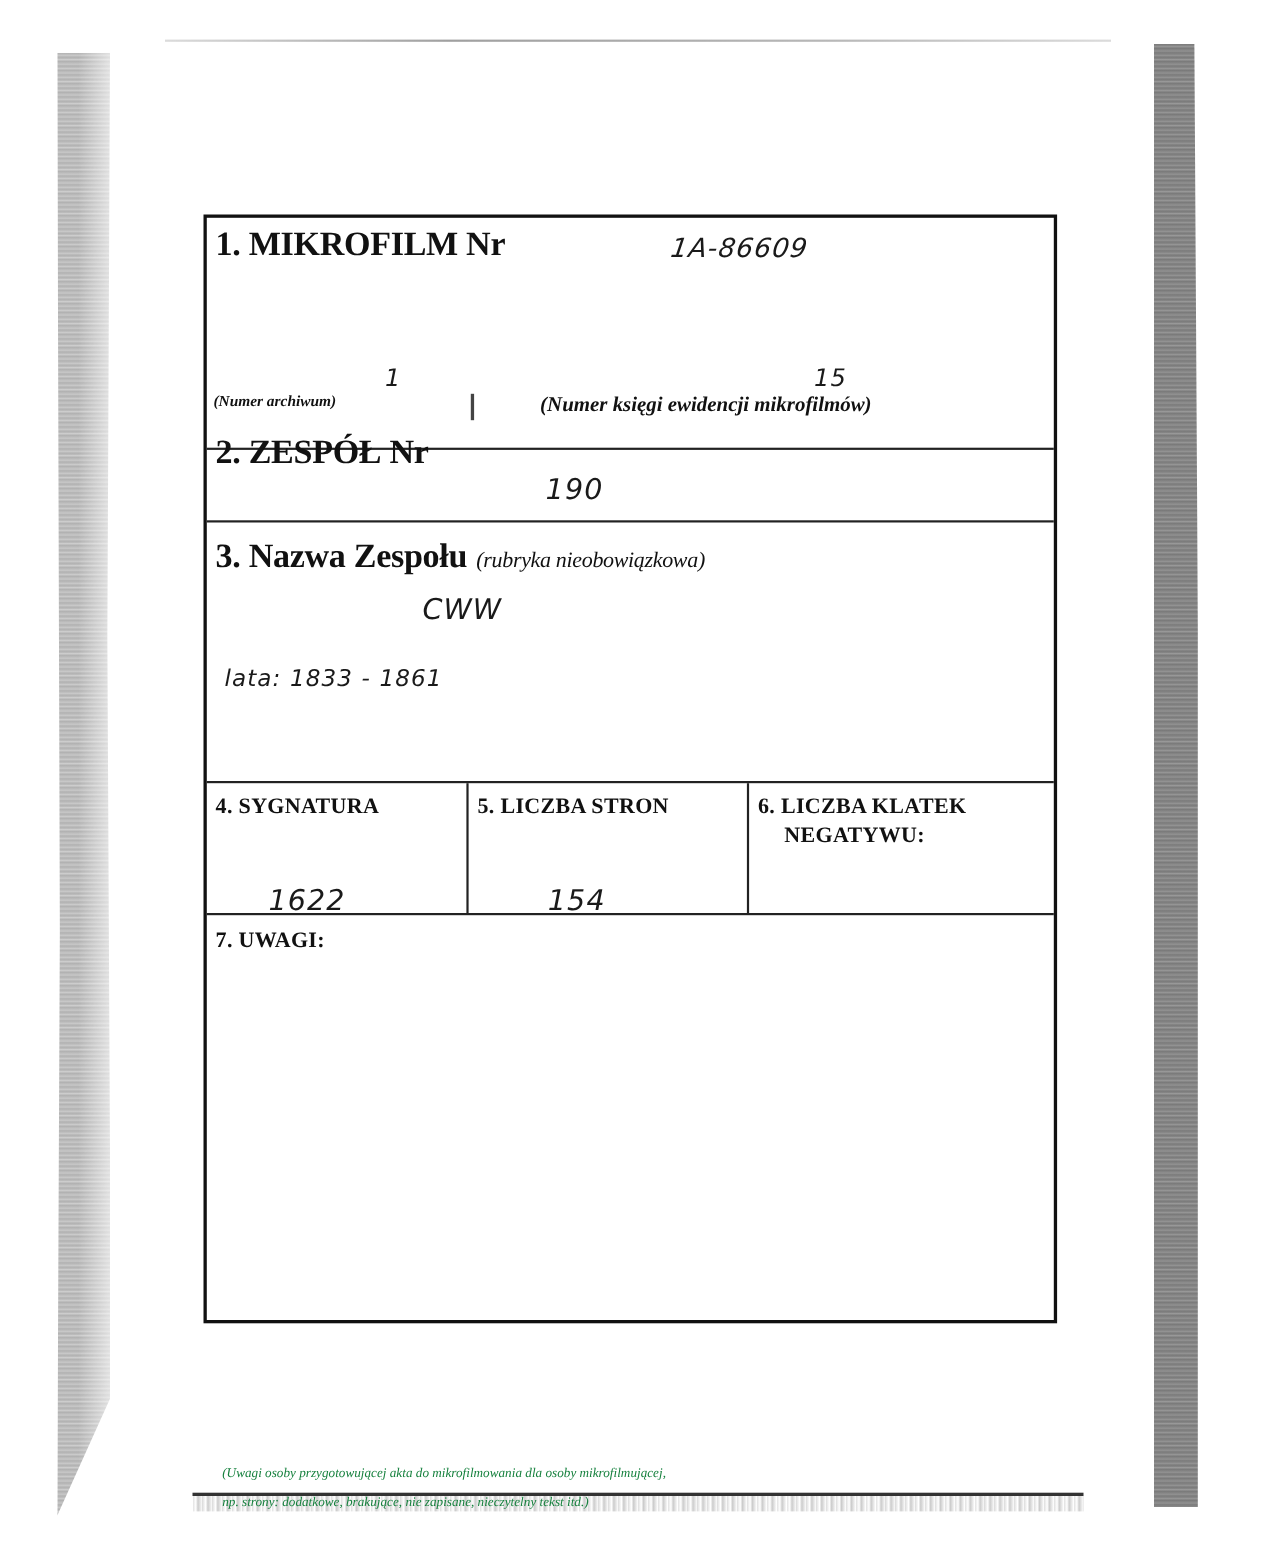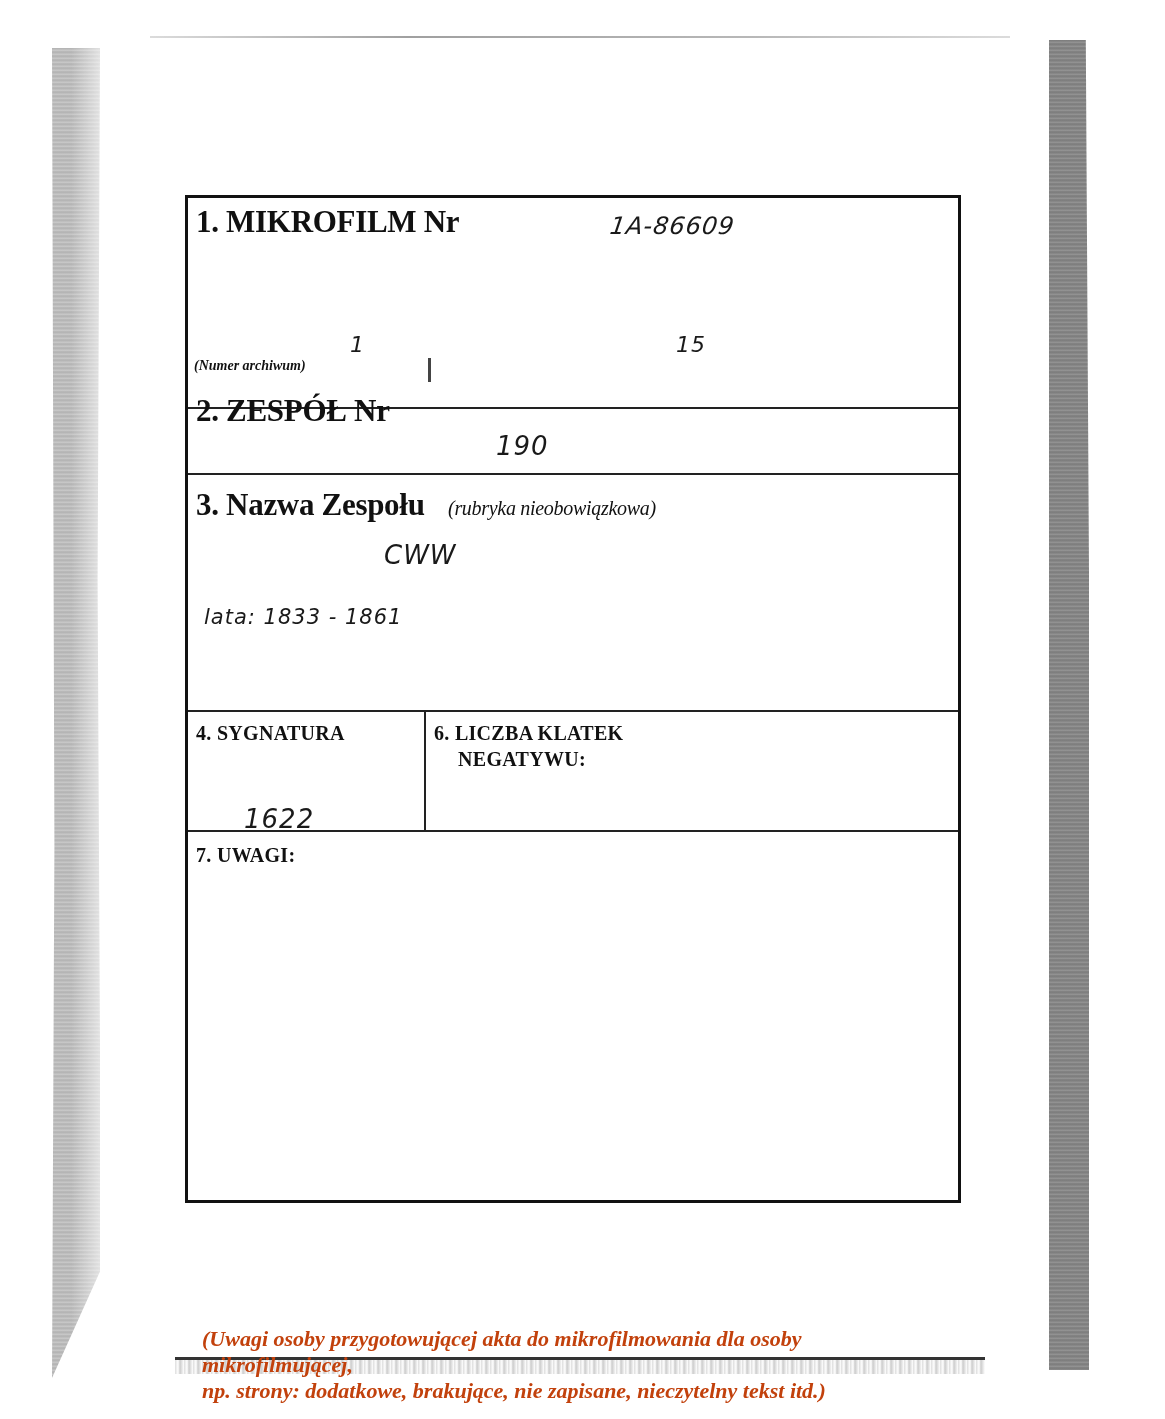--- a/index.html
+++ b/index.html
@@ -60,65 +60,66 @@
     position: absolute; font-family: "DejaVu Sans", sans-serif; font-style: italic;
     font-weight: normal; color: #1a1a1a; letter-spacing: 1px;
   }
 
   .s1-title { left: 8px; top: 6px; }
   .s1-value { left: 422px; top: 14px; font-size: 24px; transform: skewX(-8deg); }
   .s1-sub-left { position: absolute; left: 6px; top: 160px; font-weight: bold; font-style: italic; font-size: 14px; }
   .s1-divider { position: absolute; left: 240px; top: 160px; width: 3px; height: 24px; background: #444; }
   .s1-sub-right { position: absolute; left: 303px; top: 160px; font-weight: bold; font-style: italic; font-size: 19px; }
   .s1-hand-left { left: 162px; top: 134px; font-size: 22px; }
-  .s1-hand-right { left: 488px; top: 134px; font-size: 22px; }
+  .s1-hand-right { left: 552px; top: 134px; font-size: 22px; }
 
   .s2-title { left: 8px; top: 8px; }
   .s2-value { left: 308px; top: 46px; font-size: 26px; }
 
   .s3-title { left: 8px; top: 12px; }
-  .s3-title .italic-note { font-weight: normal; margin-left: 16px; }
+  .s3-title .italic-note { font-weight: normal; margin-left: 1px; }
   .s3-name { left: 196px; top: 65px; font-size: 26px; font-style: italic; }
   .s3-years { left: 16px; top: 130px; font-size: 21px; }
 
   .cell { position: relative; box-sizing: border-box; height: 100%; }
   .cell4 { width: 238px; border-right: 2px solid #222; }
   .cell5 { width: 255px; border-right: 2px solid #222; }
   .cell6 { flex: 1; }
   .cell .label { position: absolute; left: 8px; top: 10px; }
   .cell6 .label { line-height: 26px; top: 8px; }
   .cell6 .label .l2 { display: block; padding-left: 24px; }
   .cell .hvalue { font-size: 26px; bottom: -4px; }
   .cell4 .hvalue { left: 56px; }
   .cell5 .hvalue { left: 72px; }
 
   .s7-title { position: absolute; left: 8px; top: 12px; }
   .s7-note {
     position: absolute; left: 14px; top: 494px; right: 6px;
-    font-style: italic; font-size: 22px; line-height: 26px; color: #c2410c; font-weight: bold;
+    font-style: italic; font-size: 12px; line-height: 26px; color: #15803d;
   }
 </style>
 </head>
 <body>
 
 <div class="top-line"></div>
 <div class="strip-left"></div>
 <div class="strip-right"></div>
 <div class="bottom-line"></div>
 <div class="bottom-noise"></div>
 
 <div class="form">
 
   <div class="sec sec1">
     <div class="h-big s1-title">1. MIKROFILM  Nr</div>
     <div class="hand s1-value">1A-86609</div>
     <div class="hand s1-hand-left">1</div>
     <div class="hand s1-hand-right">15</div>
     <div class="s1-sub-left">(Numer archiwum)</div>
     <div class="s1-divider"></div>
+    <div class="s1-sub-right">(Numer księgi ewidencji mikrofilmów)</div>
   </div>
 
   <div class="sec sec2">
     <div class="h-big s2-title">2. ZESPÓŁ  Nr</div>
     <div class="hand s2-value">190</div>
   </div>
 
   <div class="sec sec3">
     <div class="h-big s3-title">
       <span>3. Nazwa Zespołu</span>
@@ -126,20 +127,24 @@
     </div>
     <div class="hand s3-name">CWW</div>
     <div class="hand s3-years">lata: 1833 - 1861</div>
   </div>
 
   <div class="sec row4">
     <div class="cell cell4">
       <div class="label h-small">4. SYGNATURA</div>
       <div class="hand hvalue">1622</div>
     </div>
+    <div class="cell cell5">
+      <div class="label h-small">5. LICZBA  STRON</div>
+      <div class="hand hvalue">154</div>
+    </div>
     <div class="cell cell6">
       <div class="label h-small">
         <span>6. LICZBA  KLATEK</span>
         <span class="l2">NEGATYWU:</span>
       </div>
       <div class="hand hvalue"></div>
     </div>
   </div>
 
   <div class="sec sec7">

